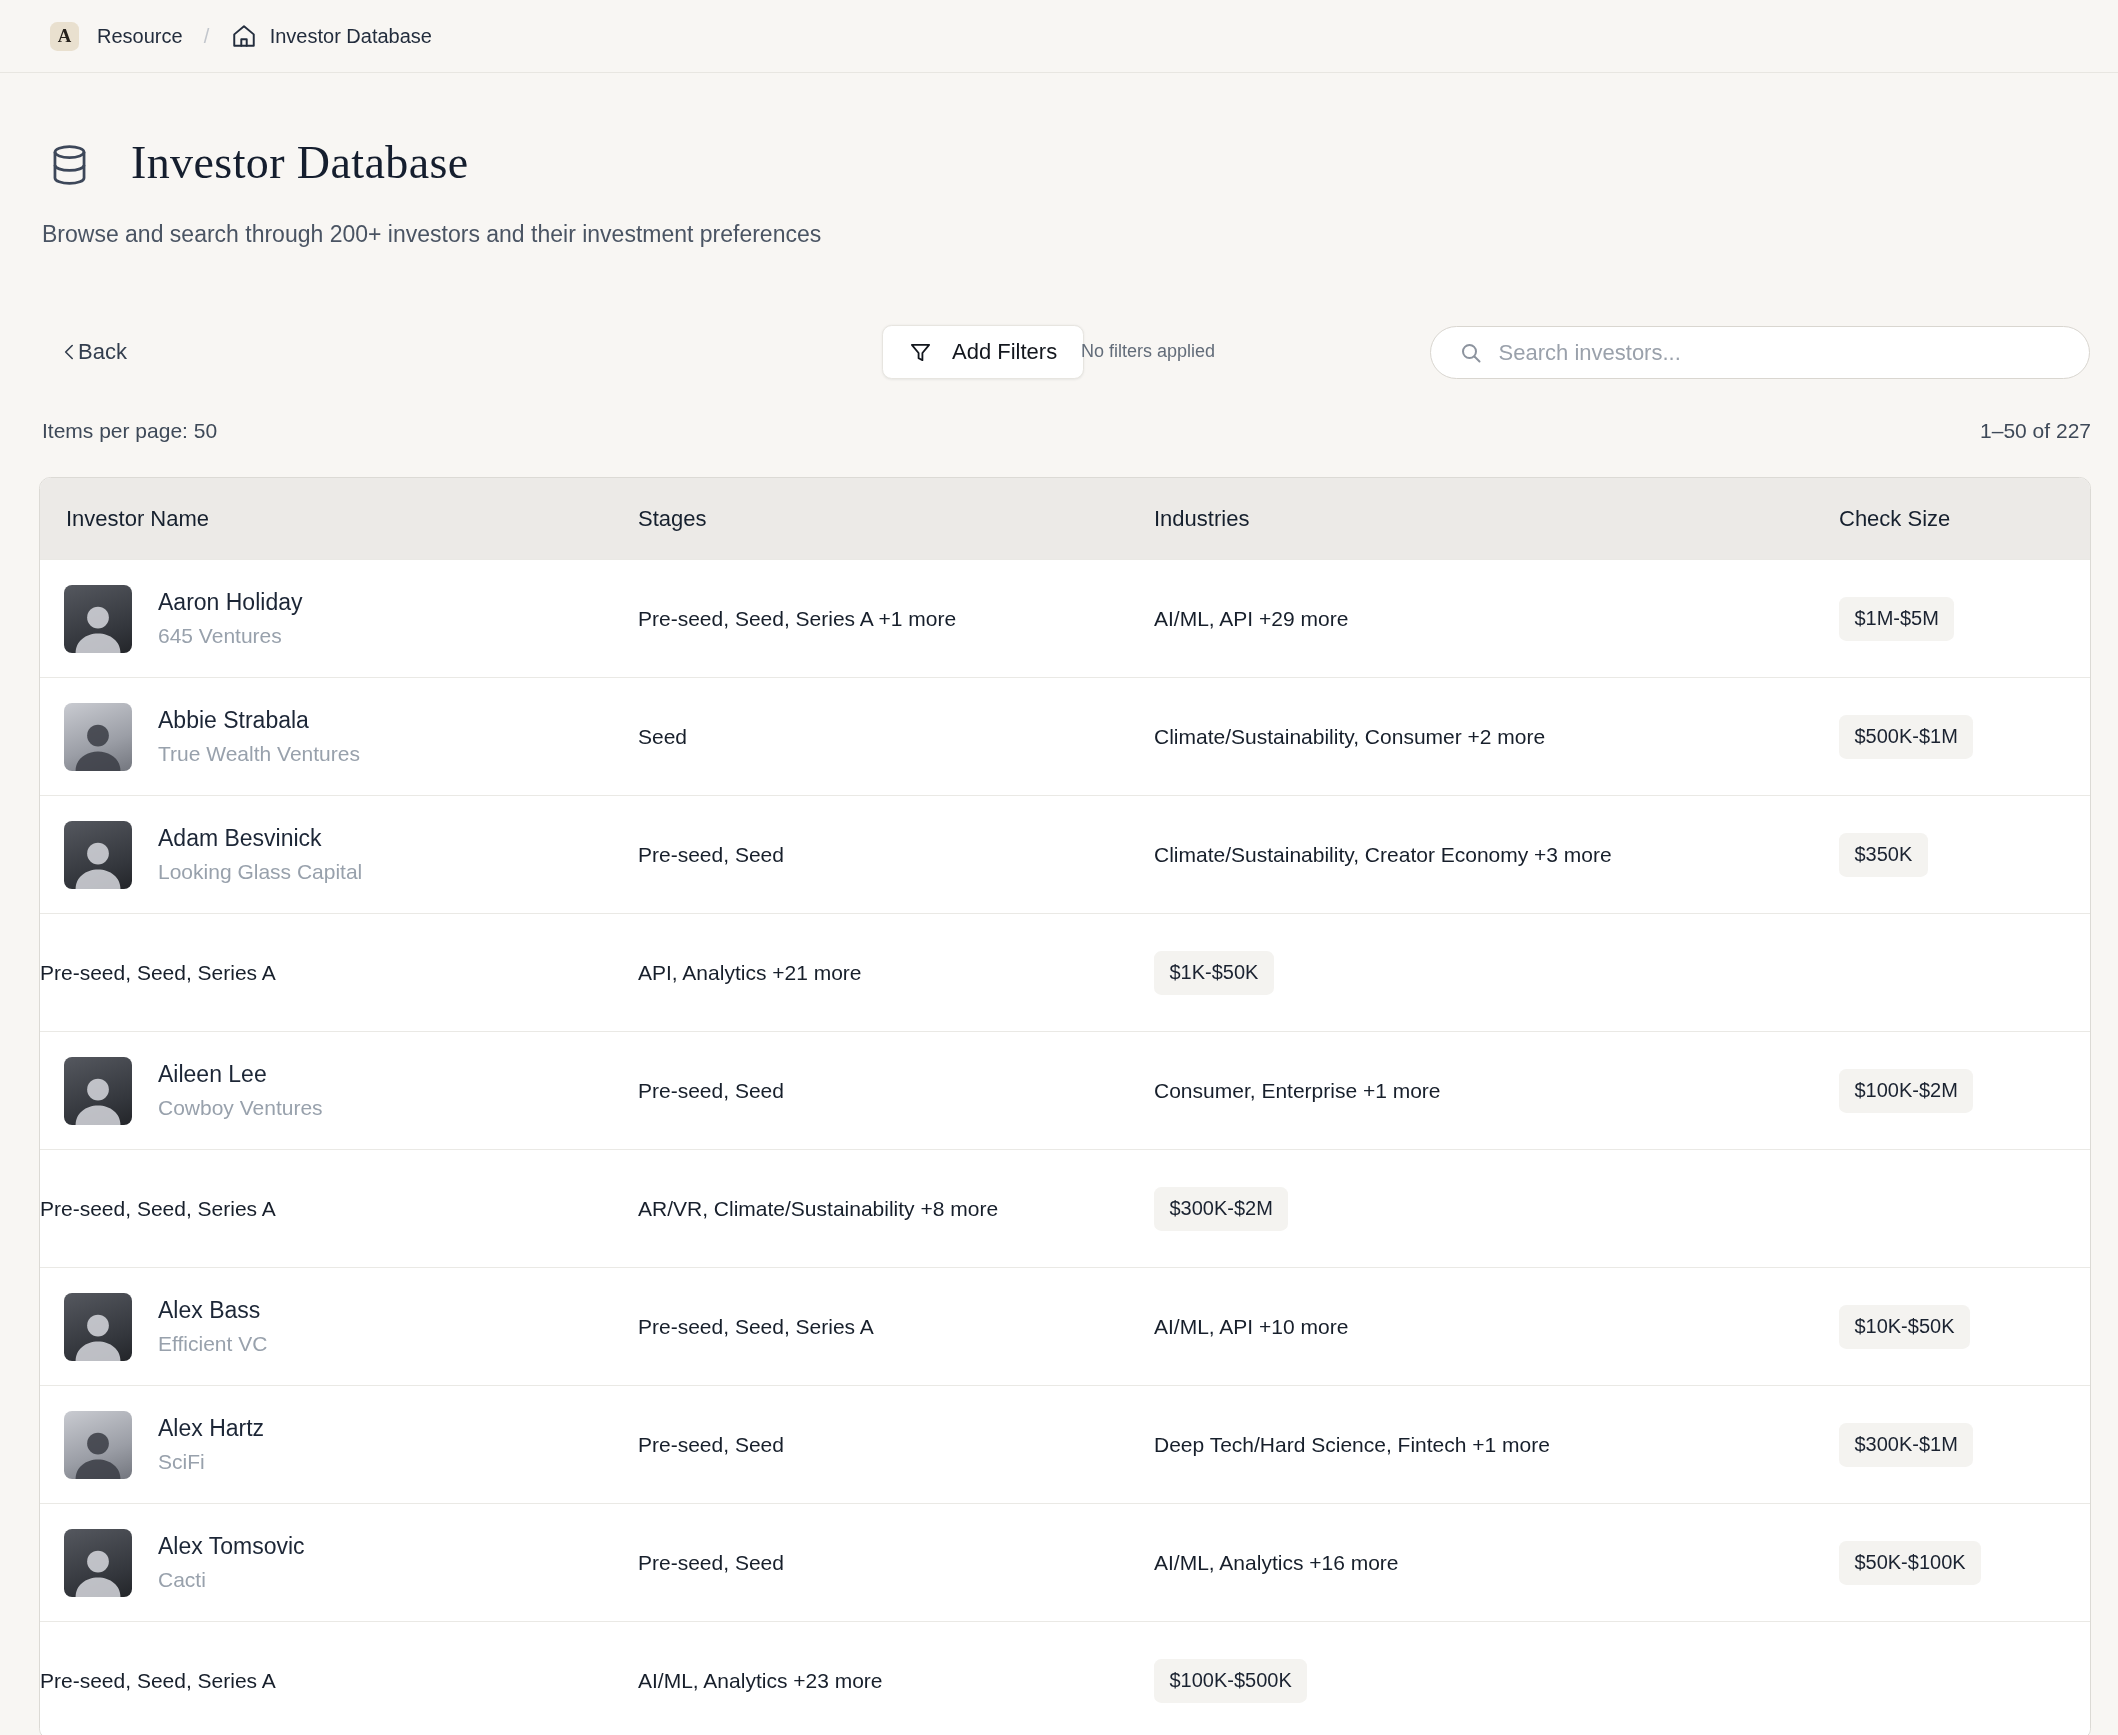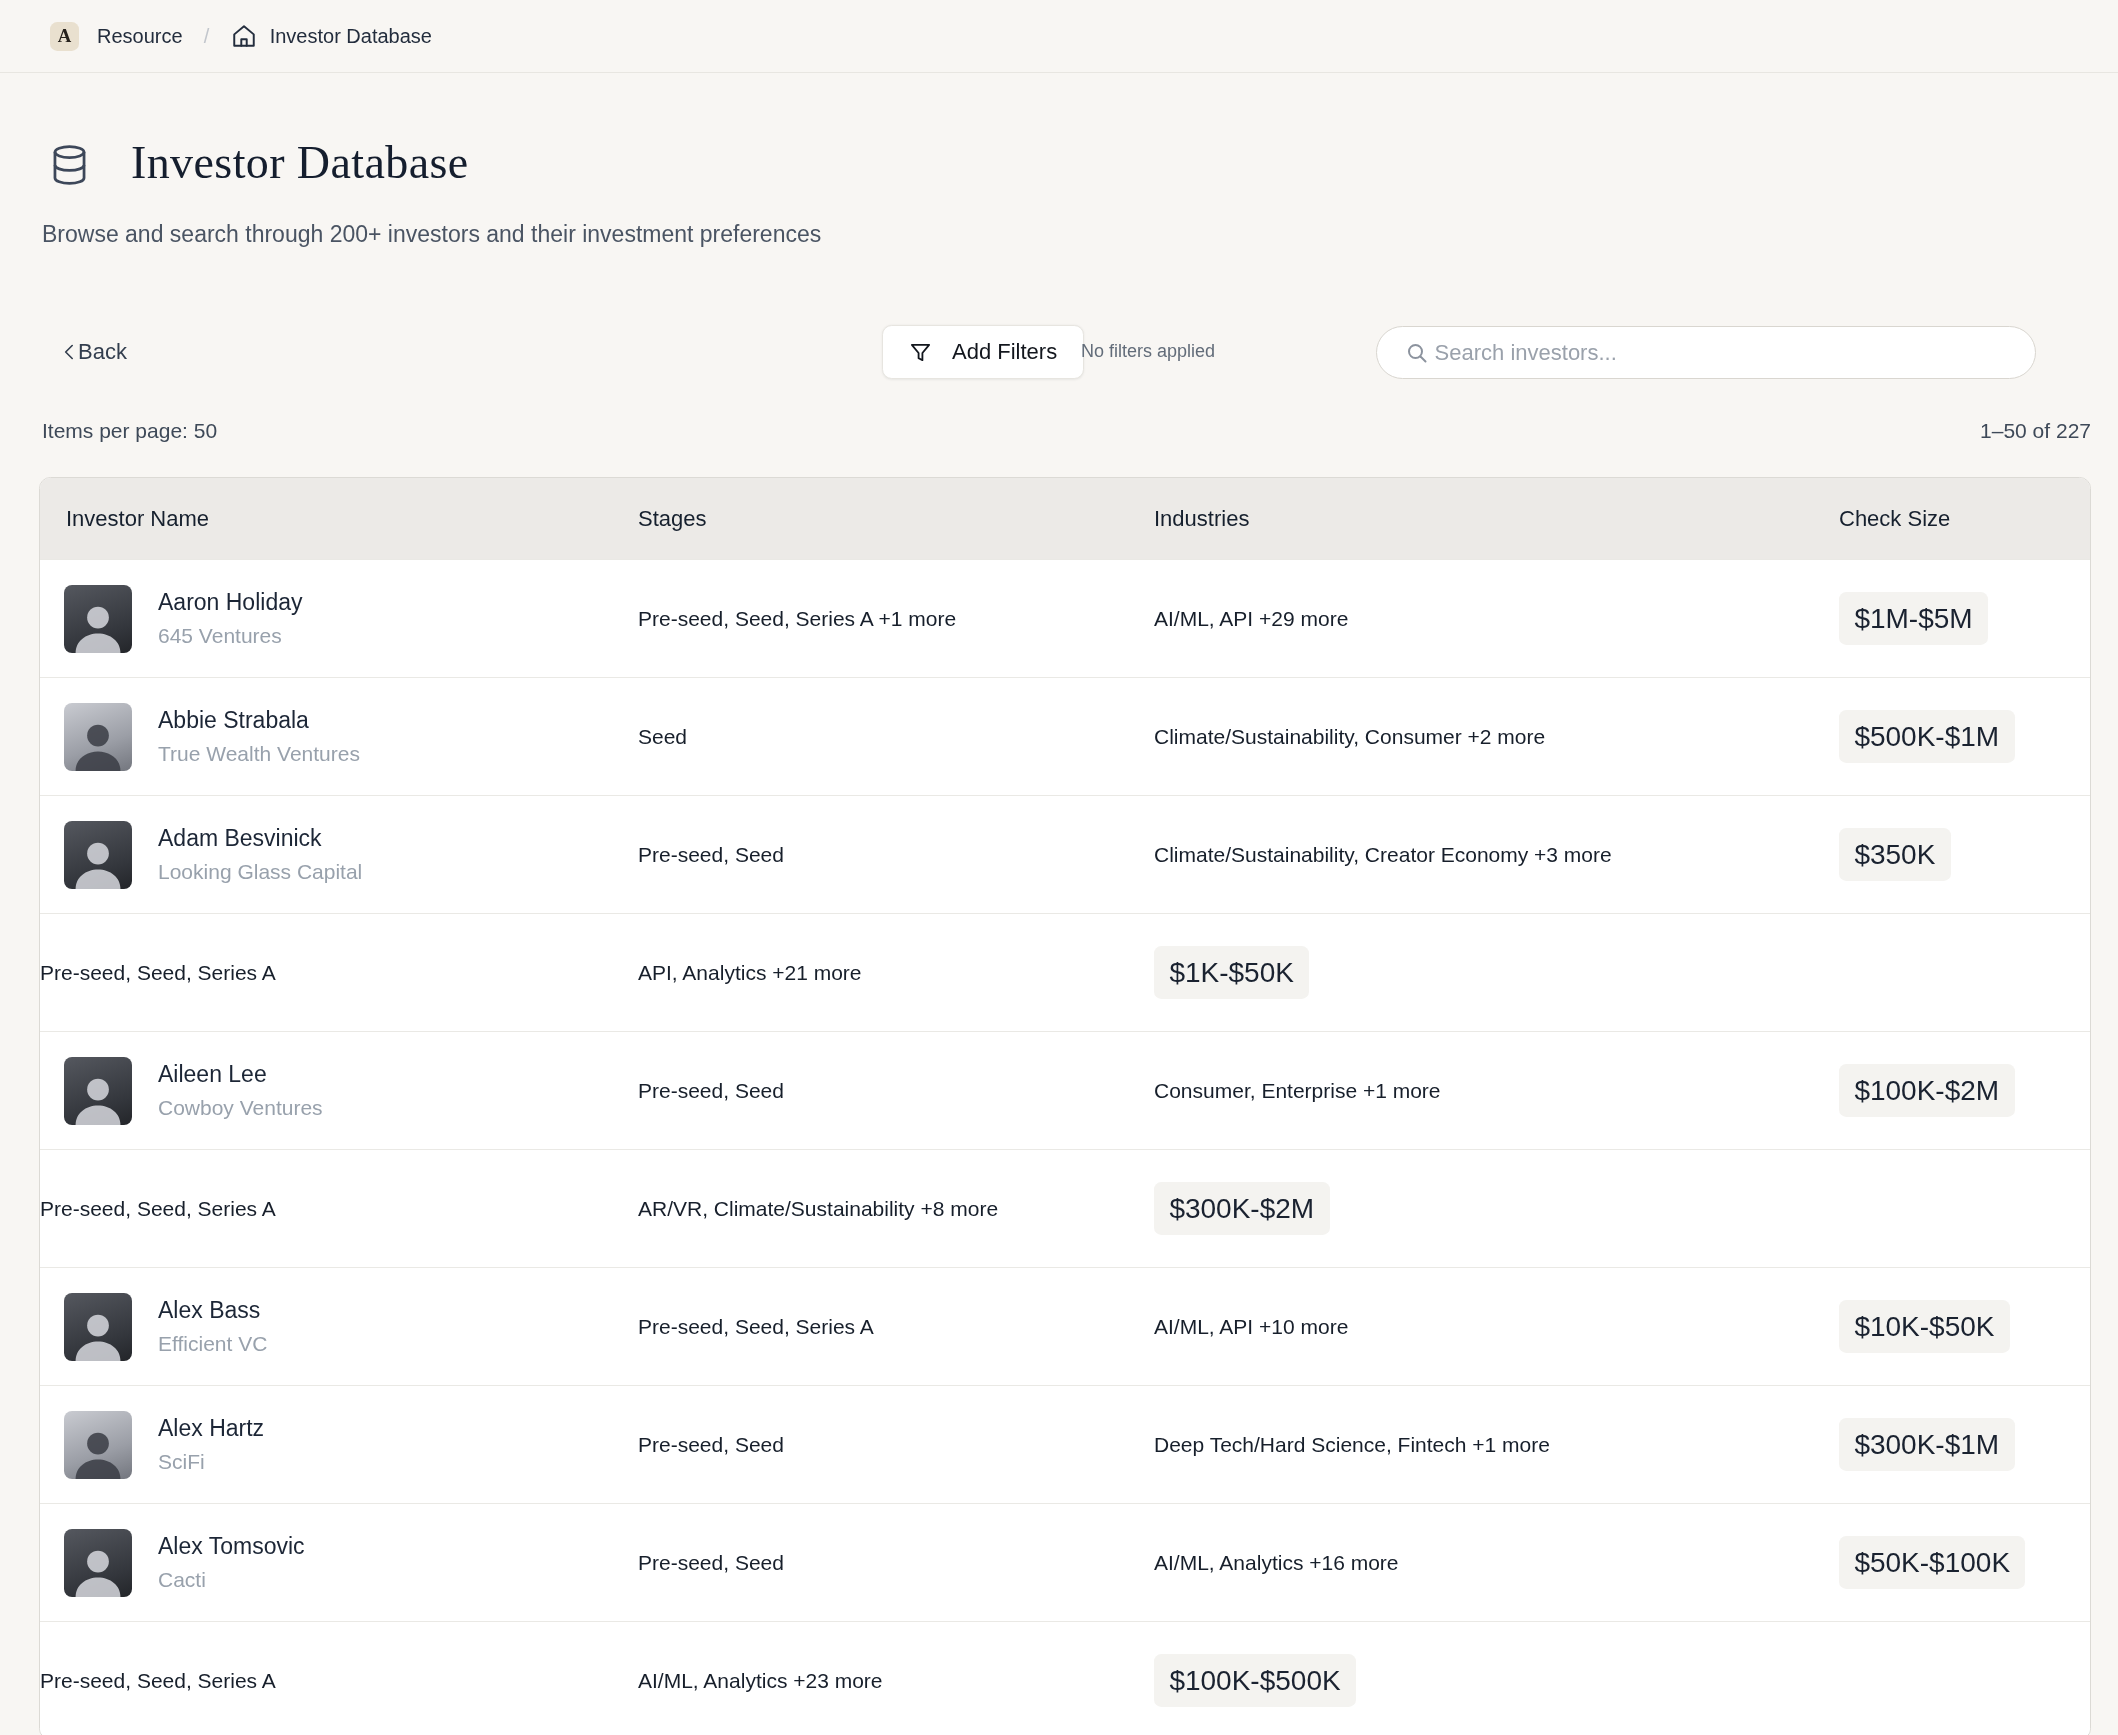--- a/index.html
+++ b/index.html
@@ -48,23 +48,23 @@
     background:#ffffff; border:0.8px solid #e7e5e0; border-radius:9.7px;
     box-shadow:0 0.8px 2.4px rgba(20,24,33,0.07);
     display:flex; align-items:center; gap:20px; padding:0 26px;
     font-size:22px; font-weight:500; color:#12161d; cursor:pointer;
   }
   .funnel-icon { width:23px; height:23px; color:#12161d; }
 
   .filters-status { position:absolute; left:1081px; top:341px; font-size:18px; color:#626c79; }
 
   .search-wrap {
-    position:absolute; left:1376px; top:326px; width:660px; height:53px;
+    position:absolute; left:1430px; top:326px; width:660px; height:53px;
     background:#ffffff; border:0.8px solid #d9d6d0; border-radius:27px;
-    display:flex; align-items:center; padding:0 13px 0 27.6px; gap:6px;
+    display:flex; align-items:center; padding:0 13px 0 27.6px; gap:16px;
   }
   .search-icon { width:24px; height:24px; color:#8c939e; flex:0 0 auto; }
   .search-input {
     border:none; outline:none; background:transparent; flex:1;
     font-family:"Liberation Sans", sans-serif; font-size:22px; color:#1a2433;
   }
   .search-input::placeholder { color:#9aa1ab; }
 
   
   .items-per-page { position:absolute; left:42px; top:419px; font-size:21px; color:#3e4958; }
@@ -98,21 +98,21 @@
   .avatar svg { width:58px; height:52px; color:#3a3d45; opacity:.85; }
   .row:nth-child(odd) .avatar { background:linear-gradient(160deg,#55585f 0%,#33363c 70%,#232529 100%); }
   .row:nth-child(odd) .avatar svg { color:#d7d9de; }
   .name-block { display:flex; flex-direction:column; gap:8px; }
   .investor-name { font-size:23px; font-weight:500; color:#1c2636; }
   .investor-firm { font-size:21px; color:#98a1ac; }
   .cell-text { font-size:21px; color:#171f2b; }
   .badge-cell { }
   .check-badge {
     display:inline-block; background:#f4f3f0; border-radius:7.3px;
-    padding:10.5px 15.4px; font-size:28px; color:#1a2230; white-space:nowrap;
+    padding:10.5px 15.4px; font-size:20px; color:#1a2230; white-space:nowrap;
   }
 </style>
 </head>
 <body>
 
 <div id="page">
 
   <div class="topbar">
     <div class="logo-tile">A</div>
     <span class="crumb">Resource</span>

